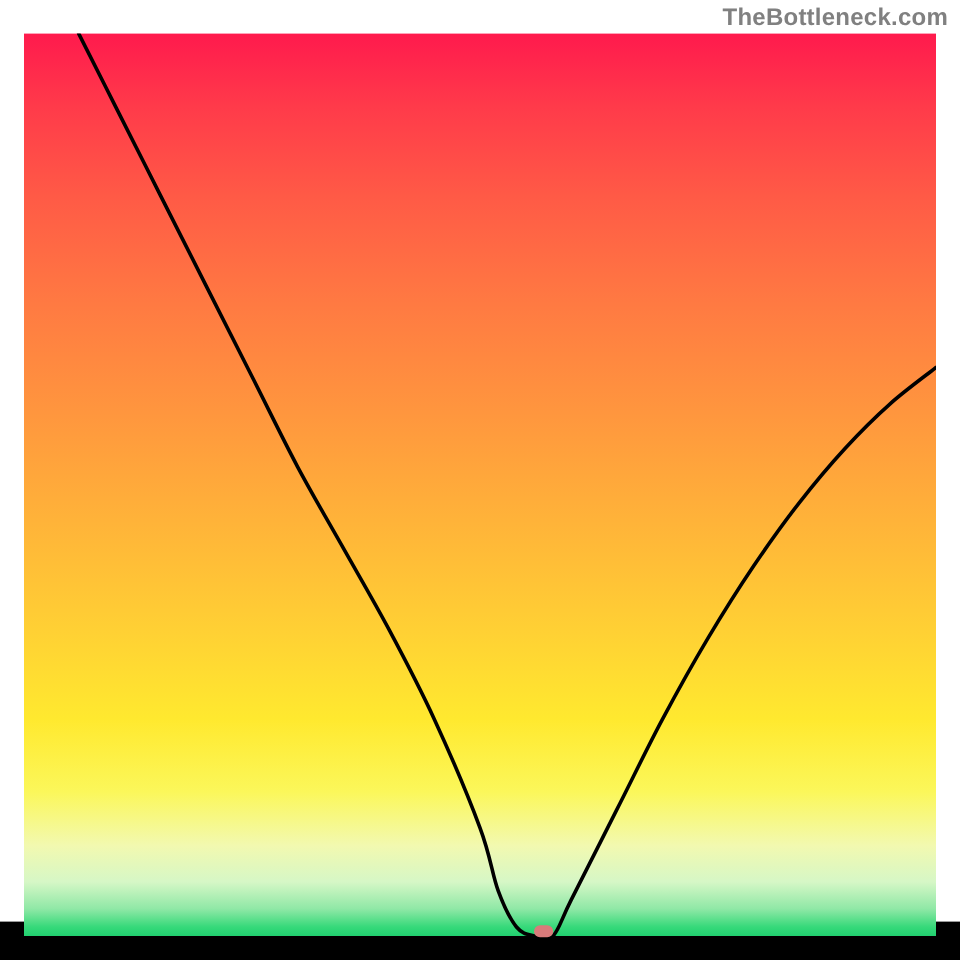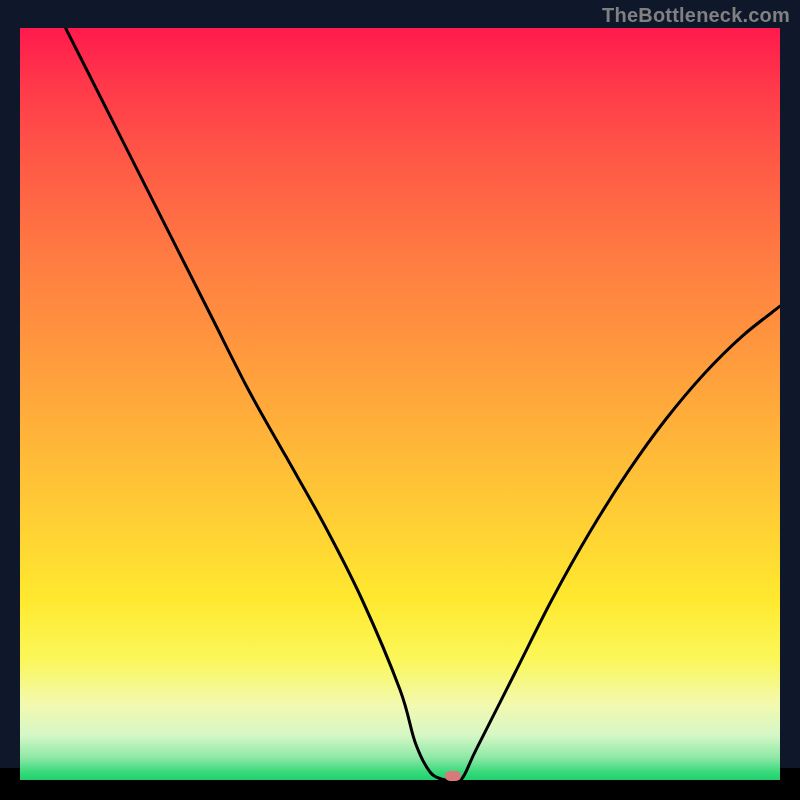--- a/index.html
+++ b/index.html
@@ -8,21 +8,21 @@
     width: 800px;
     height: 800px;
     background: #000;
     font-family: Arial, Helvetica, sans-serif;
     overflow: hidden;
   }
   .stage {
     position: relative;
     width: 800px;
     height: 768px;
-    background: #0f172a;
+    background: #ffffff;
     text-align: right;
   }
   .watermark {
     position: absolute;
     top: 4px;
     right: 10px;
     color: #808080;
     font-size: 20px;
     font-weight: 600;
     letter-spacing: 0.2px;

